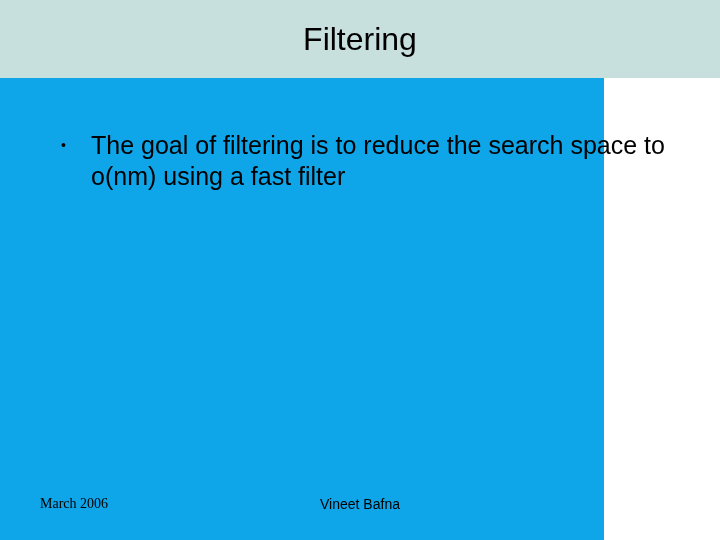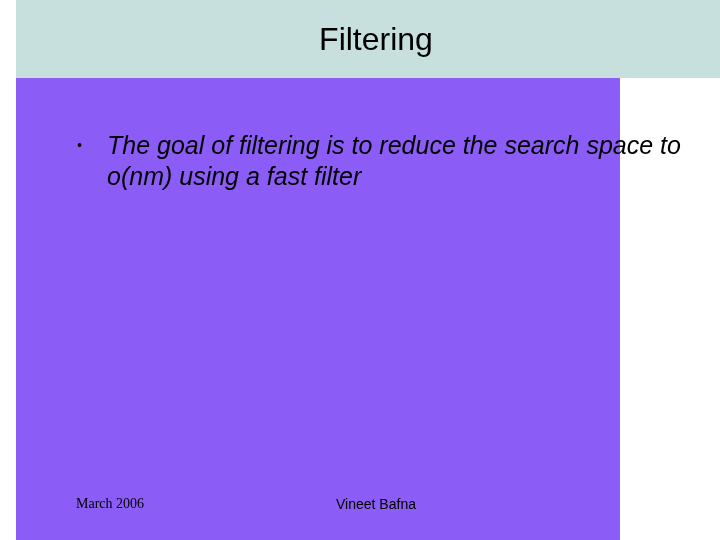--- a/index.html
+++ b/index.html
@@ -8,22 +8,21 @@
     width: 720px;
     height: 540px;
     background: #ffffff;
     font-family: Arial, Helvetica, sans-serif;
     overflow: hidden;
   }
   .slide {
     position: relative;
     width: 604px;
     height: 540px;
-    background: #8b5cf6;
-    margin-left: 16px;
+    background: #0ea5e9;
   }
   .title-band {
     position: absolute;
     top: 0;
     left: 0;
     width: 720px;
     height: 78px;
     background: #c7dfdd;
     display: flex;
     align-items: center;
@@ -37,41 +36,40 @@
   .body-area {
     position: absolute;
     top: 130px;
     left: 55px;
     width: 610px;
   }
   .bullet-list {
     list-style: none;
     padding: 0;
     margin: 0;
-    font-style: italic;
   }
   .bullet-item {
     position: relative;
     padding-left: 36px;
     font-size: 25px;
     line-height: 1.25;
     color: #000000;
     margin-bottom: 4px;
   }
   .bullet-item::before {
     content: "•";
     position: absolute;
     left: 6px;
     top: 7px;
     font-size: 14px;
     color: #000000;
   }
   .footer-date {
     position: absolute;
-    left: 60px;
+    left: 40px;
     bottom: 28px;
     font-family: "Times New Roman", Times, serif;
     font-size: 14px;
     color: #000000;
   }
   .footer-author {
     position: absolute;
     left: 0;
     width: 720px;
     bottom: 28px;

